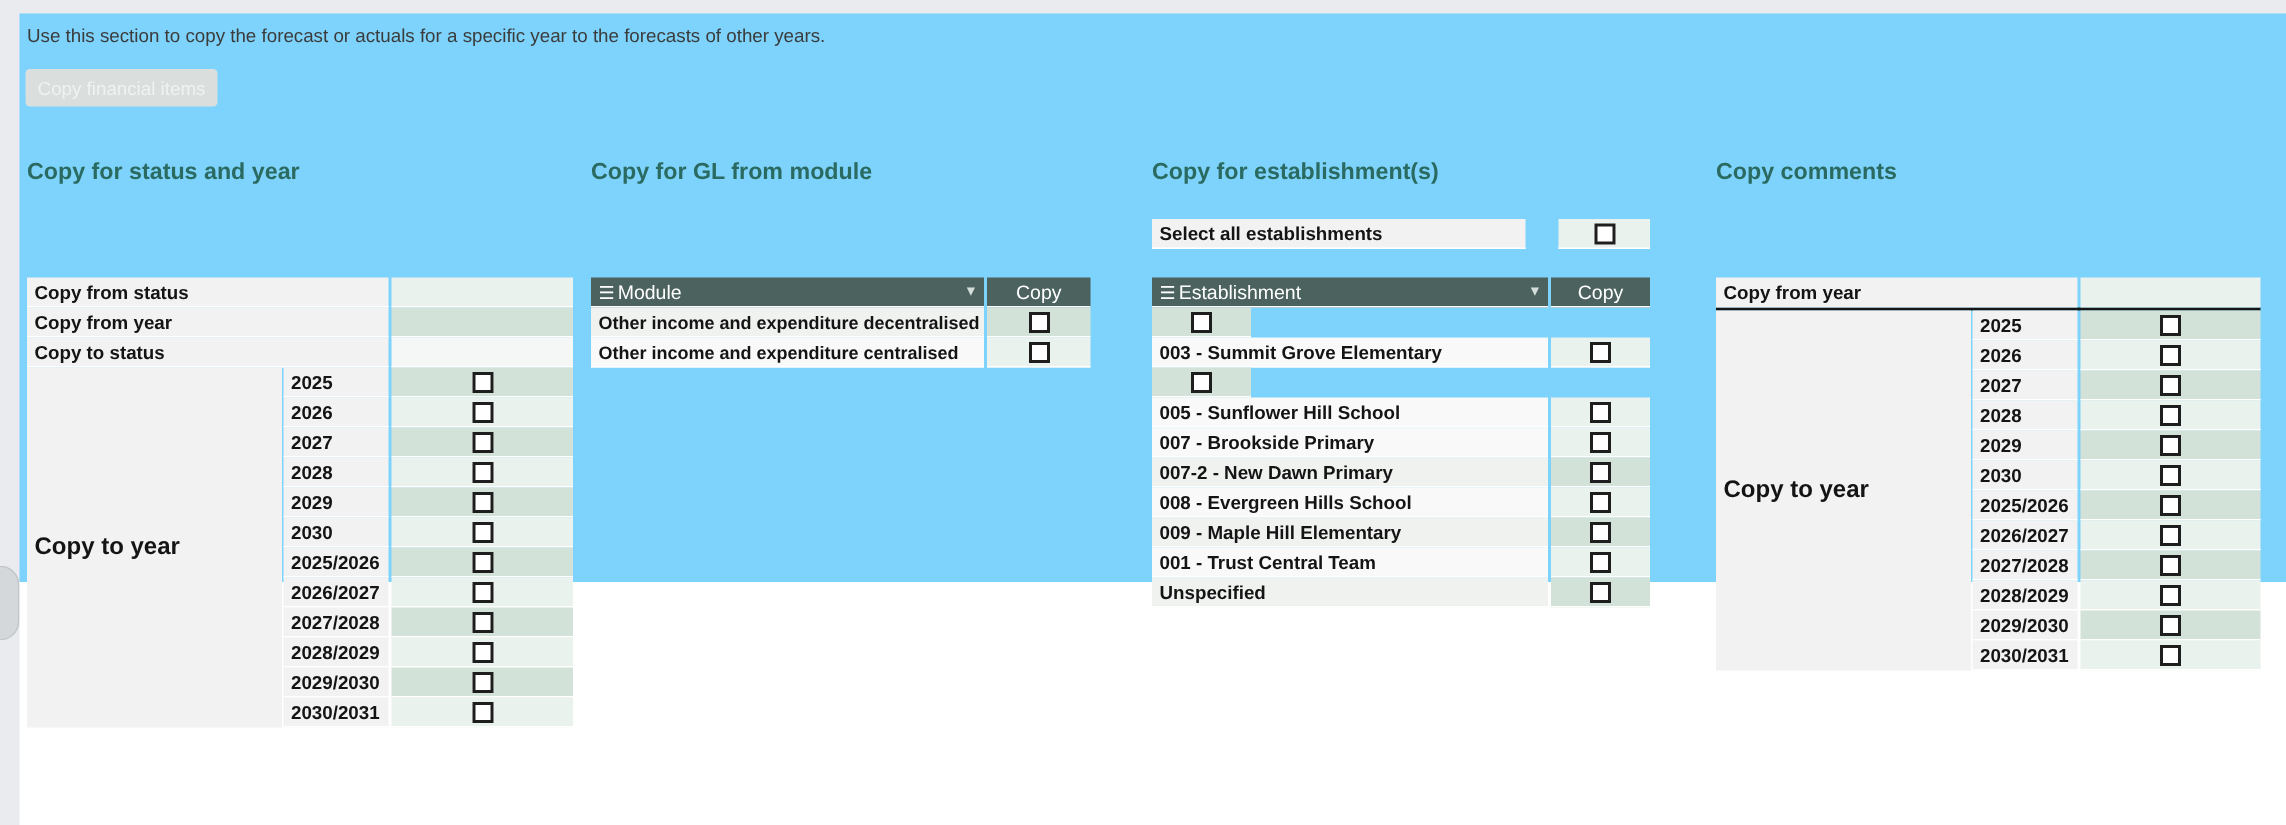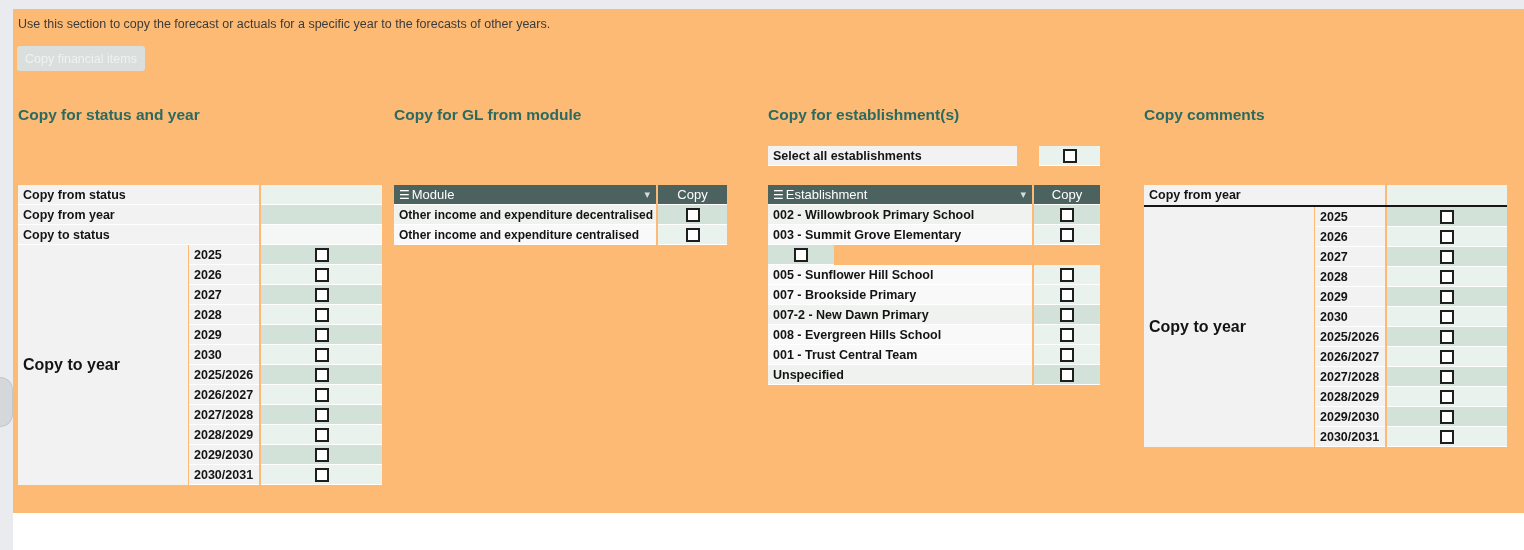--- a/index.html
+++ b/index.html
@@ -1,18 +1,18 @@
 <!DOCTYPE html>
 <html><head>
 <meta charset="utf-8">
 <style>
   html,body{margin:0;padding:0;background:#fff;}
   body{width:1524px;height:550px;overflow:hidden;
        font-family:"Liberation Sans","DejaVu Sans",sans-serif;}
-  .page{position:relative;width:1524px;height:513px;background:#fdba74;}
+  .page{position:relative;width:1524px;height:388px;background:#7dd3fc;}
 
   
   .top-bar{position:absolute;left:0;top:0;width:1524px;height:9px;background:#e9ebee;}
   .left-strip{position:absolute;left:0;top:0;width:13px;height:550px;background:#e9ebee;}
   .panel-handle{position:absolute;left:0;top:377px;width:13px;height:50px;background:#d5d8da;
                 border:1px solid #c2c6c9;border-left:none;border-radius:0 26px 26px 0;box-sizing:border-box;}
 
   .desc{position:absolute;left:18px;top:17px;font-size:12.5px;color:#3b3b3b;}
   .copy-btn{position:absolute;left:17px;top:46px;width:128px;height:25px;background:#dadfde;
             color:#eef3f1;border:none;border-radius:3px;font-size:12.5px;
@@ -207,21 +207,20 @@
     <div class="trow">
       <div class="cell thead w264">
         <span class="menu-ico">☰</span>
         <span>Establishment</span>
         <span class="caret">▾</span>
       </div>
       <div class="cell thead center w66">Copy</div>
     </div>
     <div id="t3-rows">
         <div class="trow">
-          <div class="cell lab w264 lab-odd">002 - Willowbrook Primary School</div>
           <div class="cell val w66 green-mid">
             <span class="cb"></span>
           </div>
         </div>
         <div class="trow">
           <div class="cell lab w264 lab-even">003 - Summit Grove Elementary</div>
           <div class="cell val w66 green-light">
             <span class="cb"></span>
           </div>
         </div>
@@ -244,20 +243,26 @@
         </div>
         <div class="trow">
           <div class="cell lab w264 lab-odd">007-2 - New Dawn Primary</div>
           <div class="cell val w66 green-mid">
             <span class="cb"></span>
           </div>
         </div>
         <div class="trow">
           <div class="cell lab w264 lab-even">008 - Evergreen Hills School</div>
           <div class="cell val w66 green-light">
+            <span class="cb"></span>
+          </div>
+        </div>
+        <div class="trow">
+          <div class="cell lab w264 lab-odd">009 - Maple Hill Elementary</div>
+          <div class="cell val w66 green-mid">
             <span class="cb"></span>
           </div>
         </div>
         <div class="trow">
           <div class="cell lab w264 lab-even">001 - Trust Central Team</div>
           <div class="cell val w66 green-light">
             <span class="cb"></span>
           </div>
         </div>
         <div class="trow">

